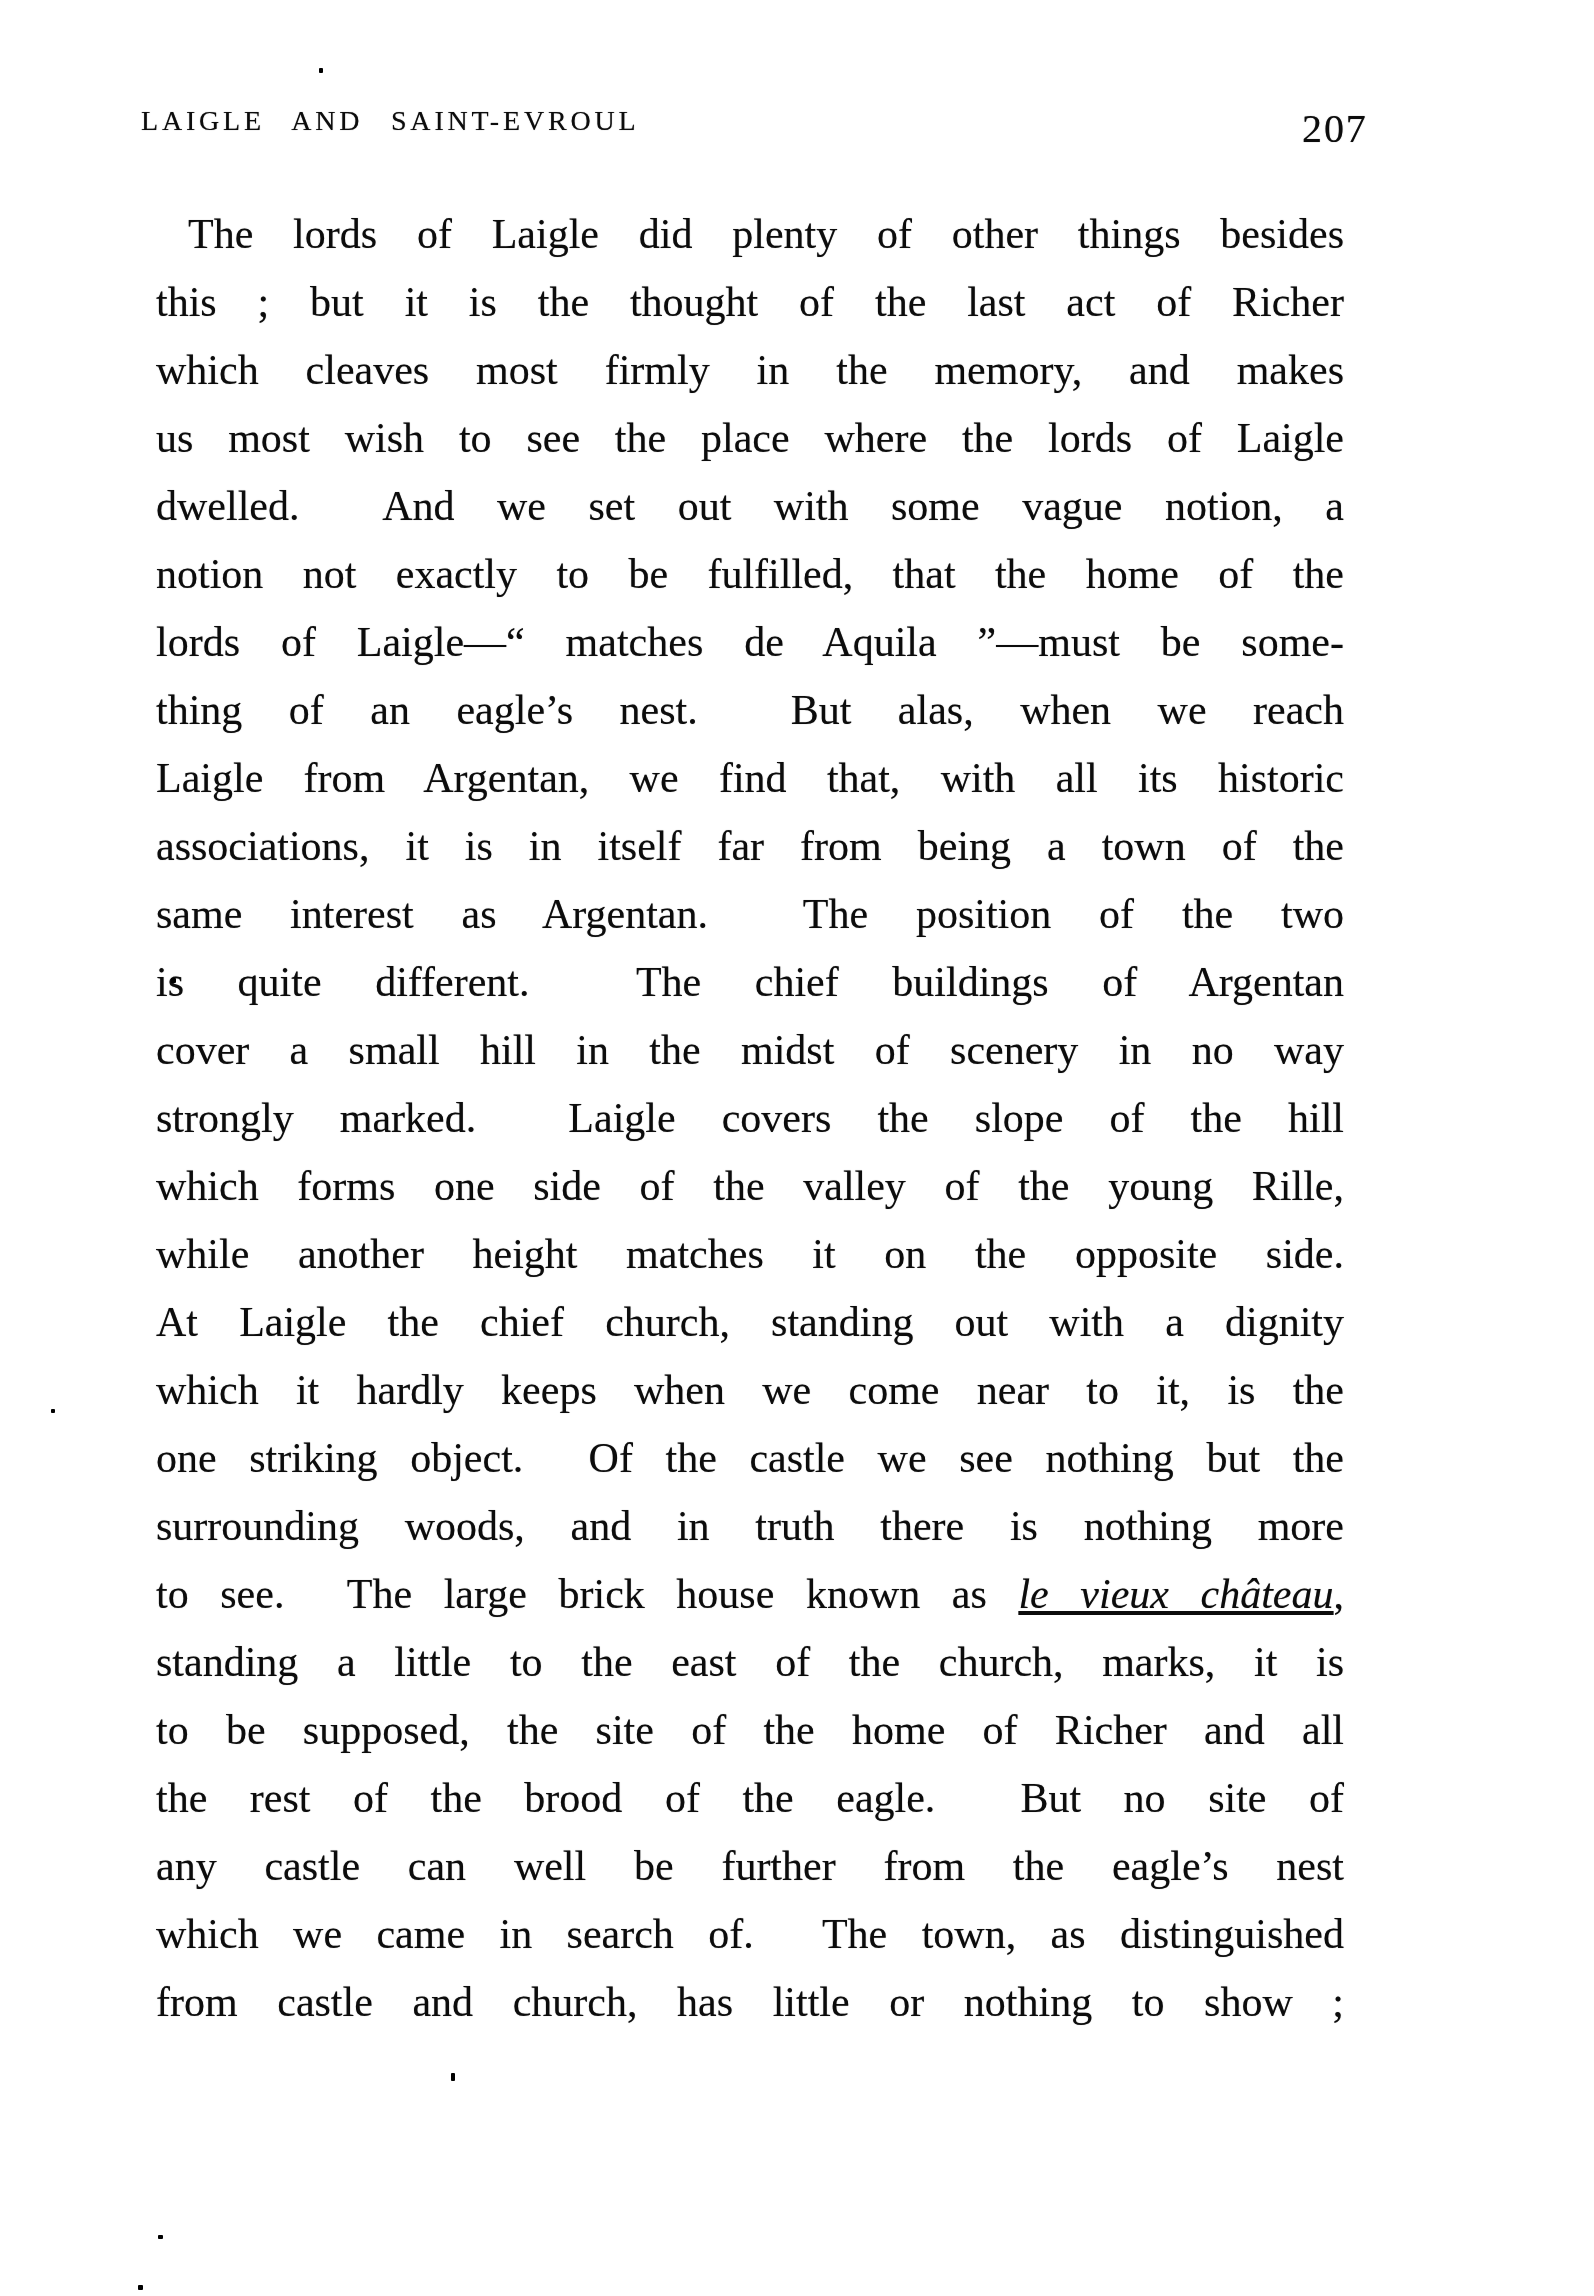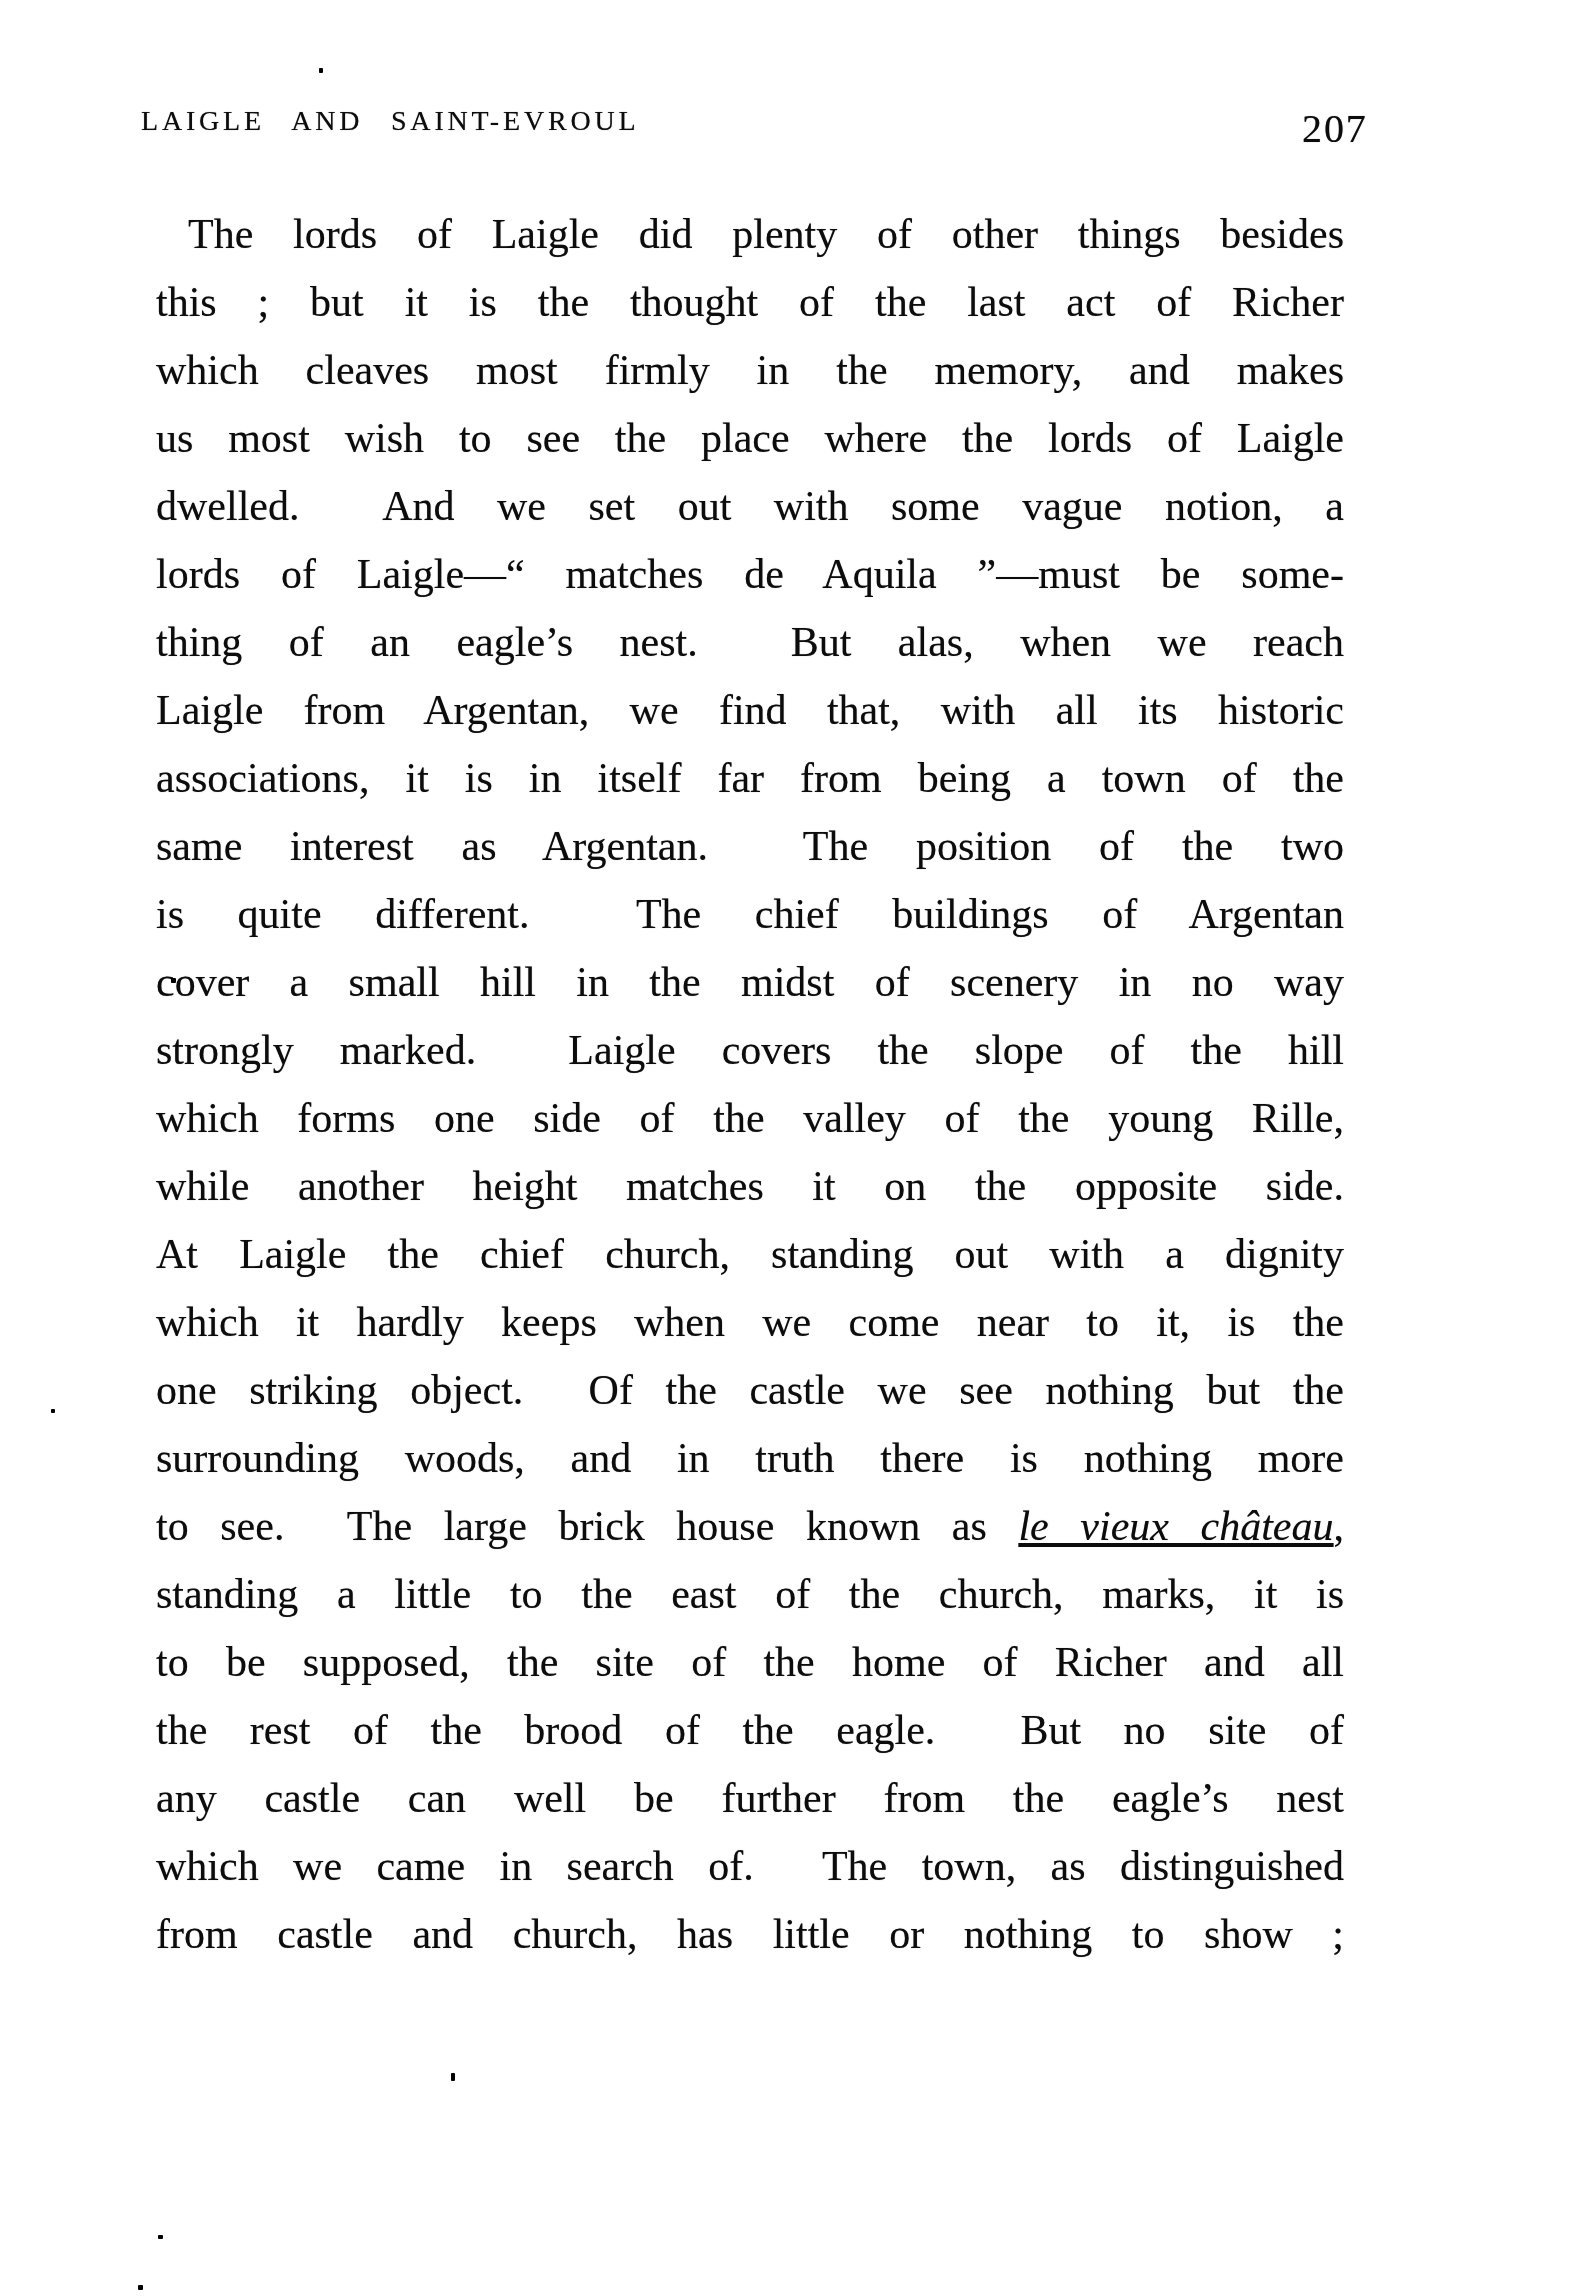--- a/index.html
+++ b/index.html
@@ -85,20 +85,21 @@
   </div>
 
   <div class="folio">207</div>
 
   <div class="text-block" id="text-block">
       <div class="text-line indent"><span>The lords of Laigle did plenty of other things besides</span></div>
       <div class="text-line"><span>this ; but it is the thought of the last act of Richer</span></div>
       <div class="text-line"><span>which cleaves most firmly in the memory, and makes</span></div>
       <div class="text-line"><span>us most wish to see the place where the lords of Laigle</span></div>
       <div class="text-line"><span>dwelled.&nbsp; And we set out with some vague notion, a</span></div>
+      <div class="text-line"><span>notion not exactly to be fulfilled, that the home of the</span></div>
       <div class="text-line"><span>lords of Laigle—“ matches de Aquila ”—must be some-</span></div>
       <div class="text-line"><span>thing of an eagle’s nest.&nbsp; But alas, when we reach</span></div>
       <div class="text-line"><span>Laigle from Argentan, we find that, with all its historic</span></div>
       <div class="text-line"><span>associations, it is in itself far from being a town of the</span></div>
       <div class="text-line"><span>same interest as Argentan.&nbsp; The position of the two</span></div>
       <div class="text-line"><span>is quite different.&nbsp; The chief buildings of Argentan</span></div>
       <div class="text-line"><span>cover a small hill in the midst of scenery in no way</span></div>
       <div class="text-line"><span>strongly marked.&nbsp; Laigle covers the slope of the hill</span></div>
       <div class="text-line"><span>which forms one side of the valley of the young Rille,</span></div>
       <div class="text-line"><span>while another height matches it on the opposite side.</span></div>

